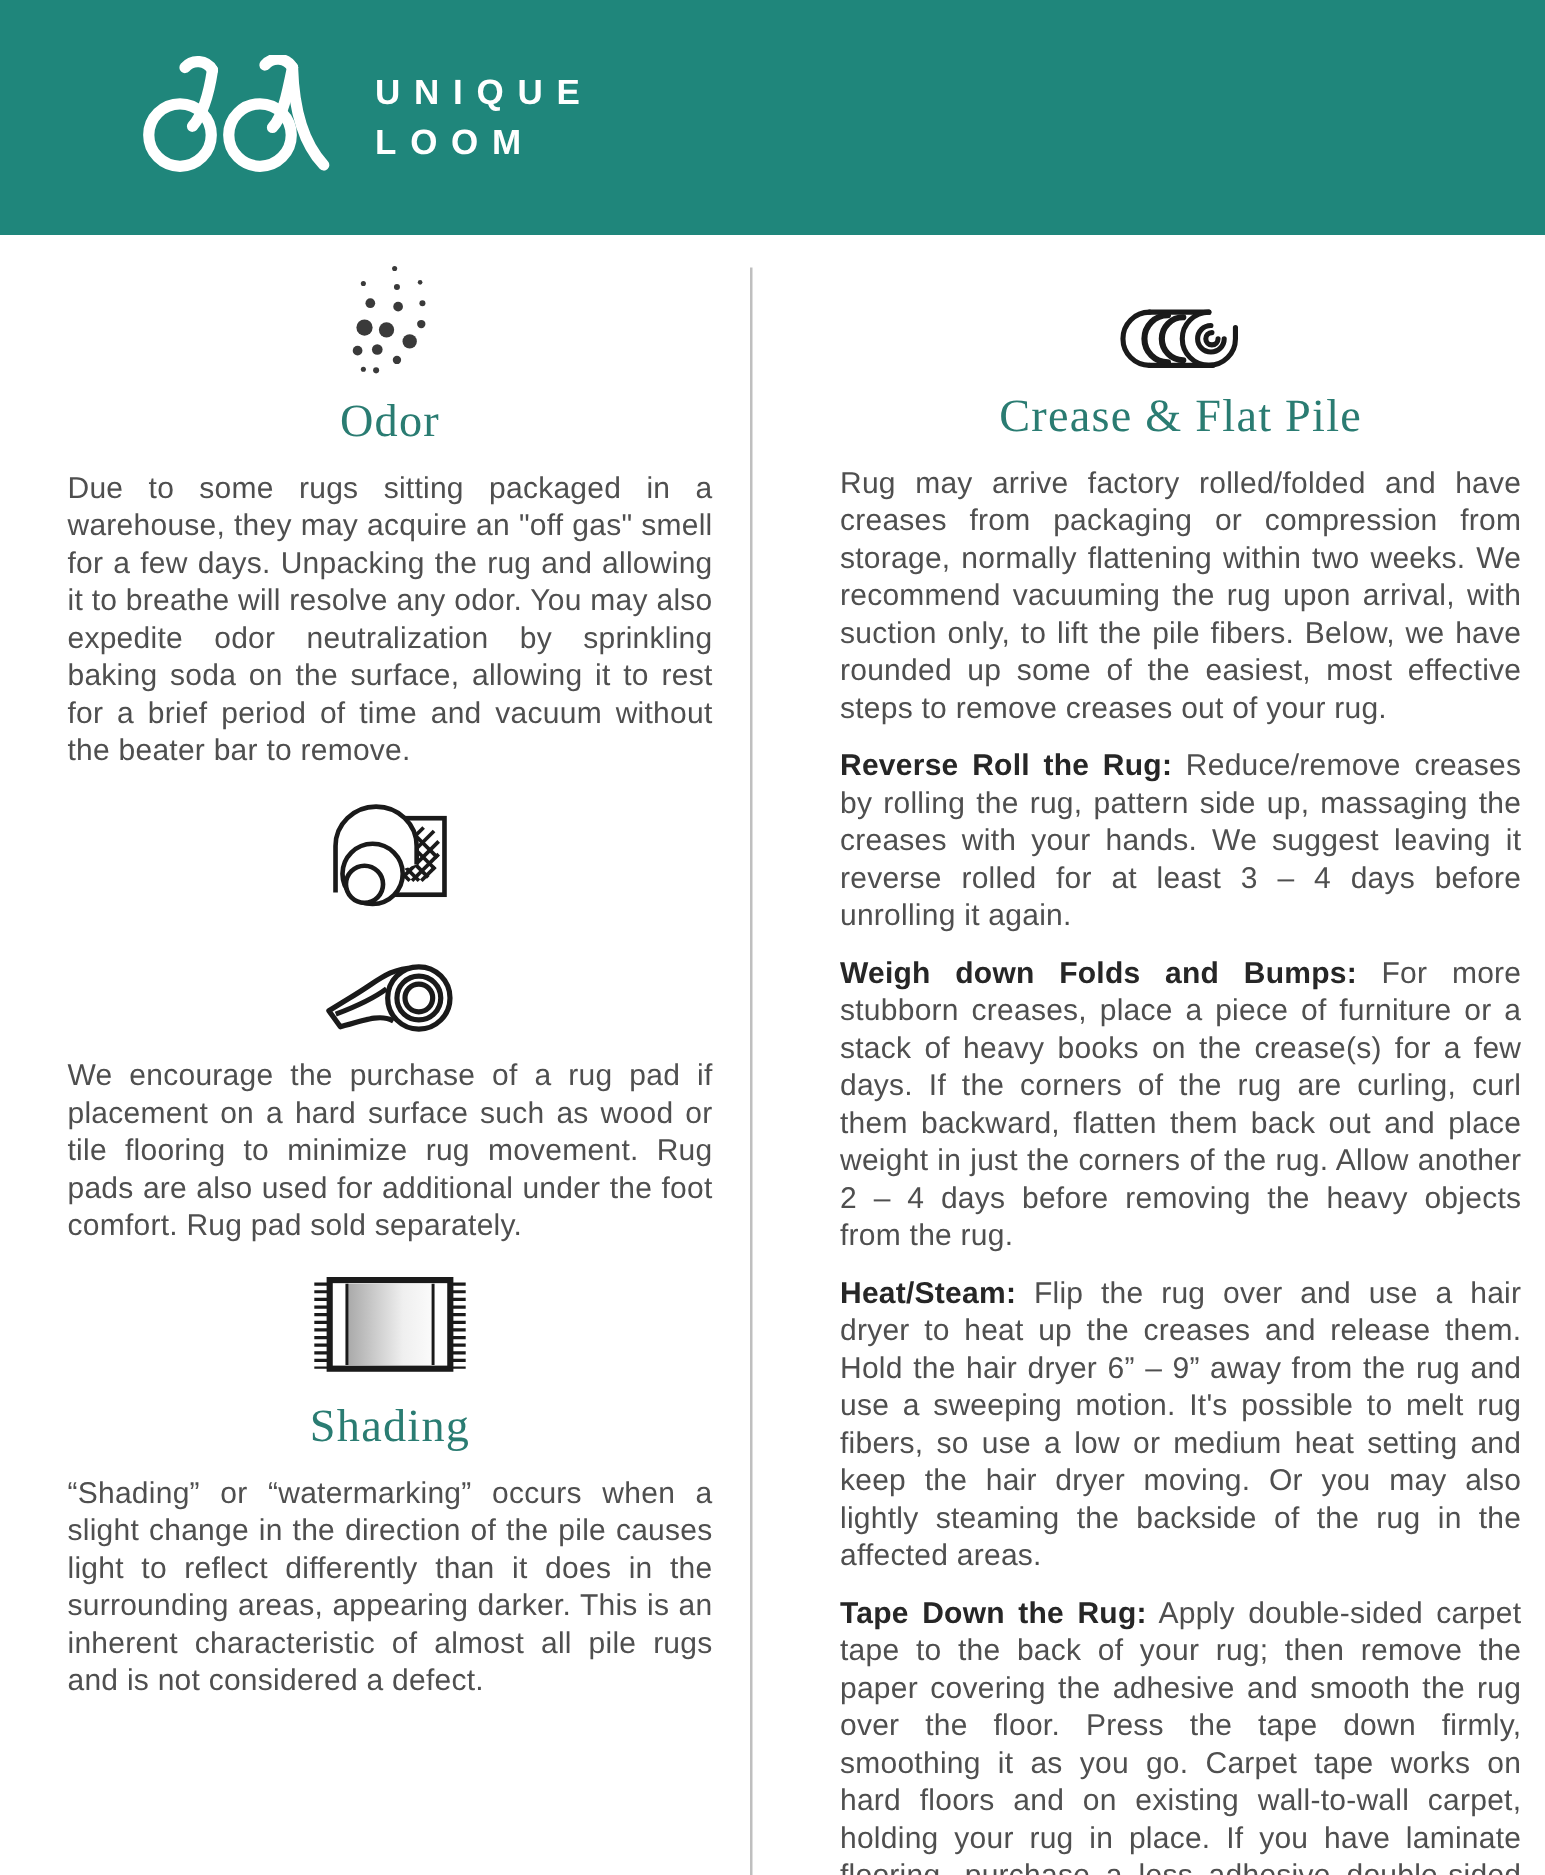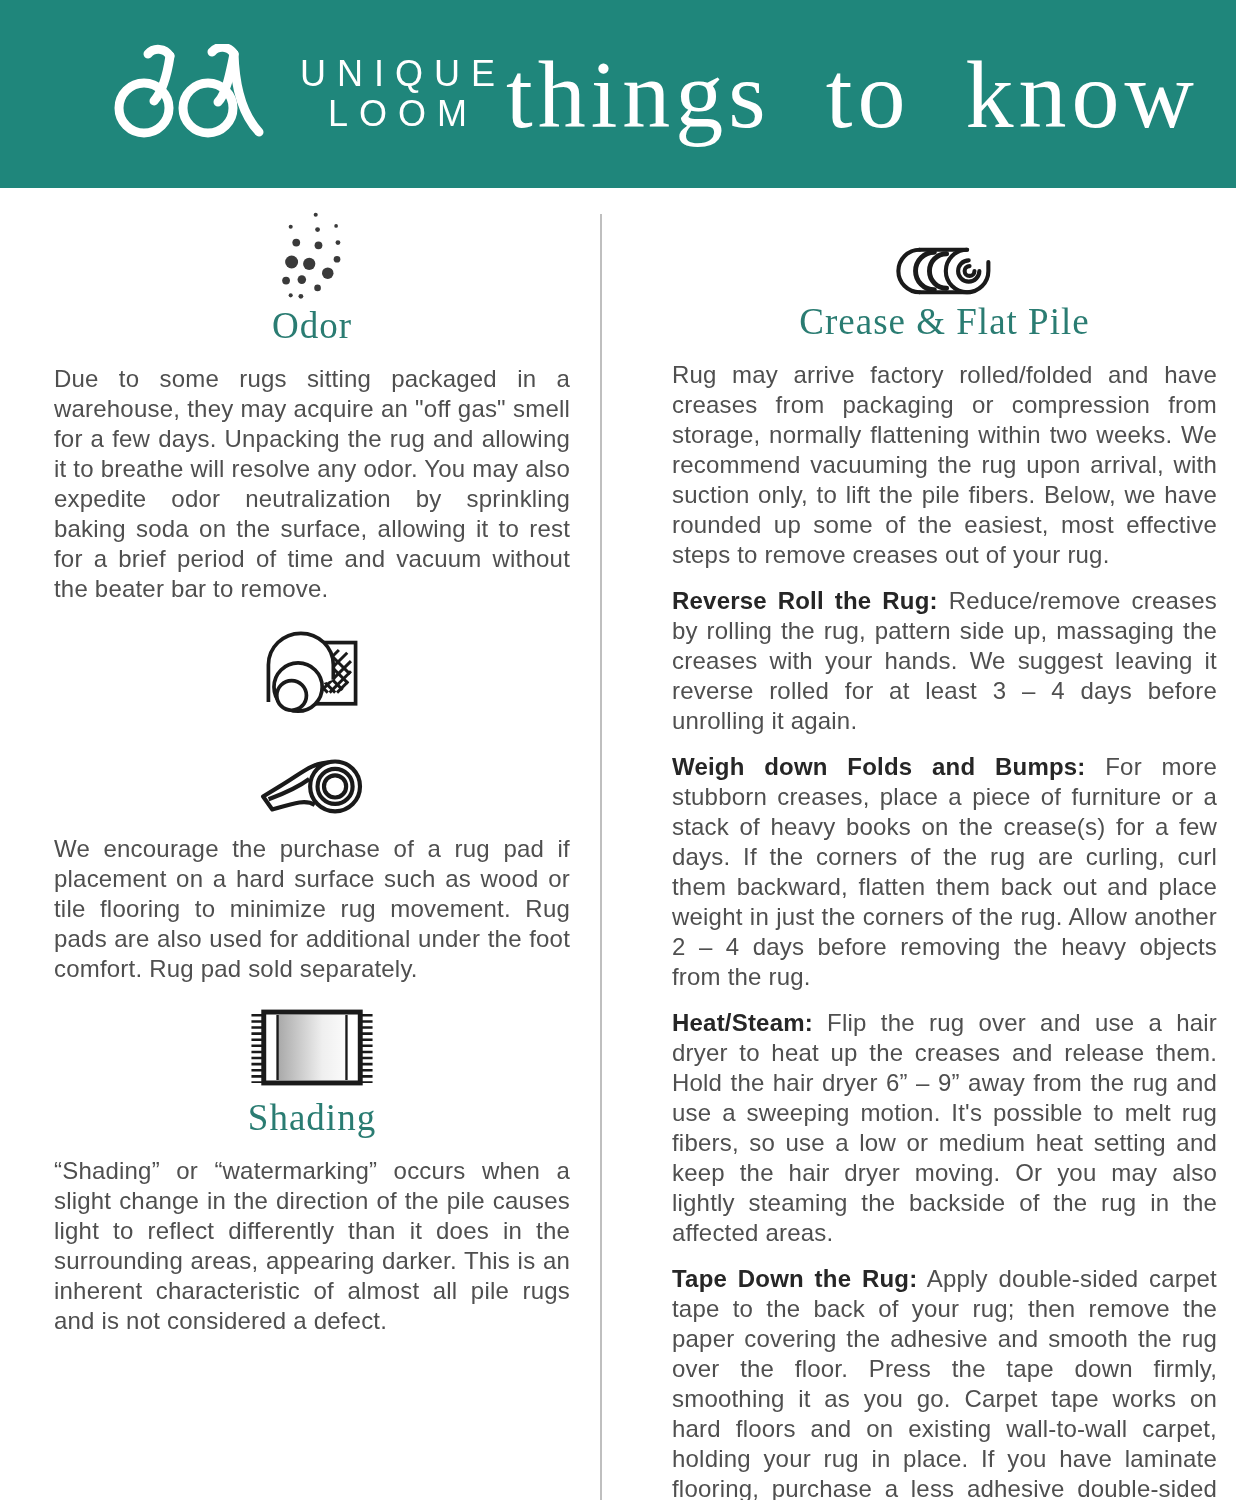--- a/index.html
+++ b/index.html
@@ -8,36 +8,36 @@
     font-family:"Liberation Sans", sans-serif; overflow:hidden;
   }
   
   .banner {
     position:absolute; left:0; top:0; width:1236px; height:188px;
     background:#1F867B; display:flex; align-items:center;
   }
   .brand { display:flex; align-items:center; margin-left:104px; }
   .logo-mark { width:170px; height:100px; }
   .brand-words {
-    margin-left:26px; color:#ffffff; font-size:36px; font-weight:400;
-    letter-spacing:11px; line-height:40px; text-align:center;
+    margin-left:26px; color:#ffffff; font-size:28px; font-weight:700;
+    letter-spacing:11px; line-height:40px; text-align:left;
   }
   .banner-title {
     margin:0 78px 0 auto; color:#ffffff;
     font-family:"Liberation Serif", serif; font-weight:400;
     font-size:96px; letter-spacing:5px; word-spacing:26px; white-space:nowrap;
   }
   
   .divider { position:absolute; left:600px; top:214px; width:2px; height:1286px; background:#bfbfbf; }
   .col { position:absolute; top:188px; }
   .col-left  { left:38px;  width:548px; }
   .col-right { left:656px; width:577px; }
   .icon-wrap { text-align:center; }
   h2.sec-heading {
-    margin:4px; text-align:center; color:#2A7C72;
+    margin:16px; text-align:center; color:#2A7C72;
     font-family:"Liberation Serif", serif; font-weight:500;
     font-size:37px; line-height:44px; letter-spacing:1px;
   }
   p.body-text {
     margin:16px; color:#4f4f4f; font-size:24px; line-height:30px;
     letter-spacing:0.2px; text-align:justify;
   }
   p.body-text strong { color:#262626; font-weight:700; }
   
   .i-odor   { margin-top:24px; height:88px; }
@@ -72,21 +72,20 @@
         <path d="M66,12 C61,4 50,3 44,10"></path>
         <path d="M130,10 C126,30 122,50 114,58"></path>
         <path d="M130,10 C125,2 114,1 108,8"></path>
         <path d="M130,10 C131,42 138,70 155,88"></path>
       </svg>
       <div class="brand-words">
         <div>UNIQUE</div>
         <div>LOOM</div>
       </div>
     </div>
-    <h1 class="banner-title">things to know</h1>
   </header>
 
   <div class="divider"></div>
 
   <section class="col col-left">
 
     <div class="icon-wrap i-odor">
       <svg width="72" height="88" viewBox="0 0 70 95" fill="#3a3a3a">
         <circle cx="39" cy="3" r="2.2"></circle>
           <circle cx="12" cy="16" r="2.2"></circle>

